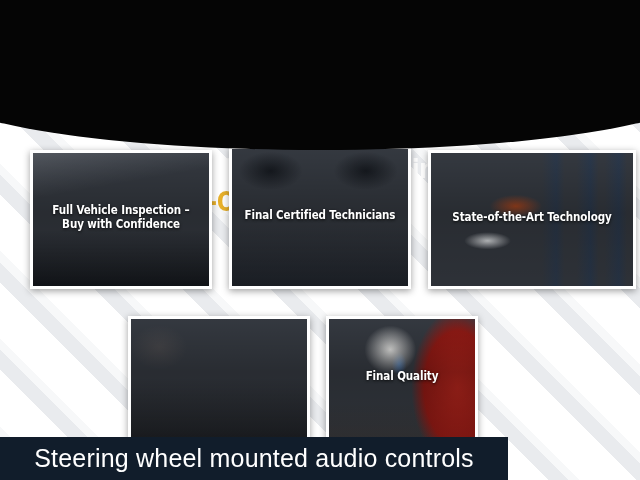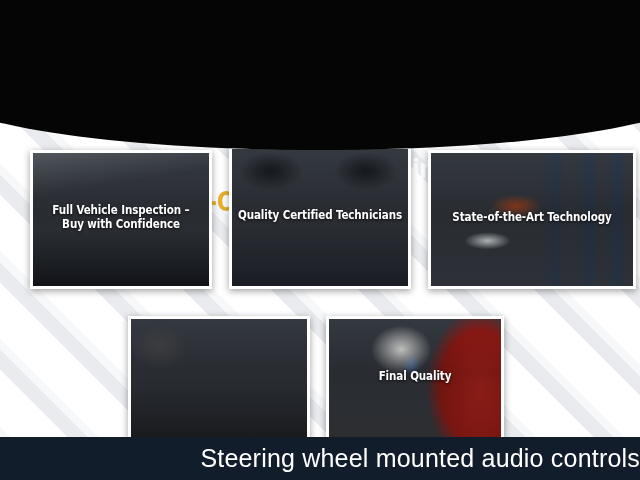--- a/index.html
+++ b/index.html
@@ -91,21 +91,21 @@
     padding:0 4px;
     white-space:pre-line;
   }
 
   
   #card-1 { left:30px;  top:150px; width:182px; height:139px; }
   #card-2 { left:229px; top:146px; width:182px; height:143px; }
   #card-3 { left:428px; top:150px; width:208px; height:139px; }
   
   #card-4 { left:128px; top:316px; width:182px; height:124px; }
-  #card-5 { left:326px; top:316px; width:178px; height:124px; }
+  #card-5 { left:326px; top:316px; width:152px; height:124px; }
 
   
   .p-inspection {
     background:
       radial-gradient(ellipse 50% 40% at 30% 80%, rgba(60,45,35,0.75), rgba(0,0,0,0) 70%),
       linear-gradient(110deg, #7a6048 0%, #5d4733 18%, #2b3140 42%, #1c2230 62%, #20283a 80%, #2a3346 100%),
       linear-gradient(0deg, #12161f 0%, #2c3342 55%, #4a4336 100%);
   }
   .p-inspection::after {
     content:""; position:absolute; inset:0;
@@ -161,26 +161,26 @@
       radial-gradient(ellipse 44% 92% at 88% 58%, #c0281f 0%, #9d1c16 52%, rgba(157,28,22,0) 72%),
       radial-gradient(ellipse 26% 30% at 42% 26%, #f2f2f0 0%, rgba(242,242,240,0) 68%),
       radial-gradient(ellipse 7% 14% at 48% 38%, #2d5f9e 0%, rgba(45,95,158,0) 72%),
       linear-gradient(0deg, rgba(60,50,44,0.32) 0%, rgba(60,50,44,0) 30%);
   }
 
   
   #bottom-banner {
     position:absolute;
     left:0; bottom:0;
-    width:640px; height:43px;
+    width:508px; height:43px;
     background:#111d2b;
     z-index:5;
     display:flex;
     align-items:center;
-    justify-content:flex-end;
+    justify-content:center;
   }
   #bottom-banner-text {
     color:#ffffff;
     font-family:"Liberation Sans", sans-serif;
     font-weight:normal;
     font-size:25px;
     letter-spacing:0.2px;
     white-space:nowrap;
   }
 </style>
@@ -198,21 +198,21 @@
   <div class="card" id="card-1">
     <div class="photo p-inspection"></div>
     <div class="shade"></div>
     <div class="caption">Full Vehicle Inspection –
 Buy with Confidence</div>
   </div>
 
   <div class="card" id="card-2">
     <div class="photo p-technicians"></div>
     <div class="shade"></div>
-    <div class="caption">Quality Certified Technicians</div>
+    <div class="caption">Final Certified Technicians</div>
   </div>
 
   <div class="card" id="card-3">
     <div class="photo p-technology"></div>
     <div class="shade"></div>
     <div class="caption">State-of-the-Art Technology</div>
   </div>
 
   <div class="card" id="card-4">
     <div class="photo p-detailing"></div>

